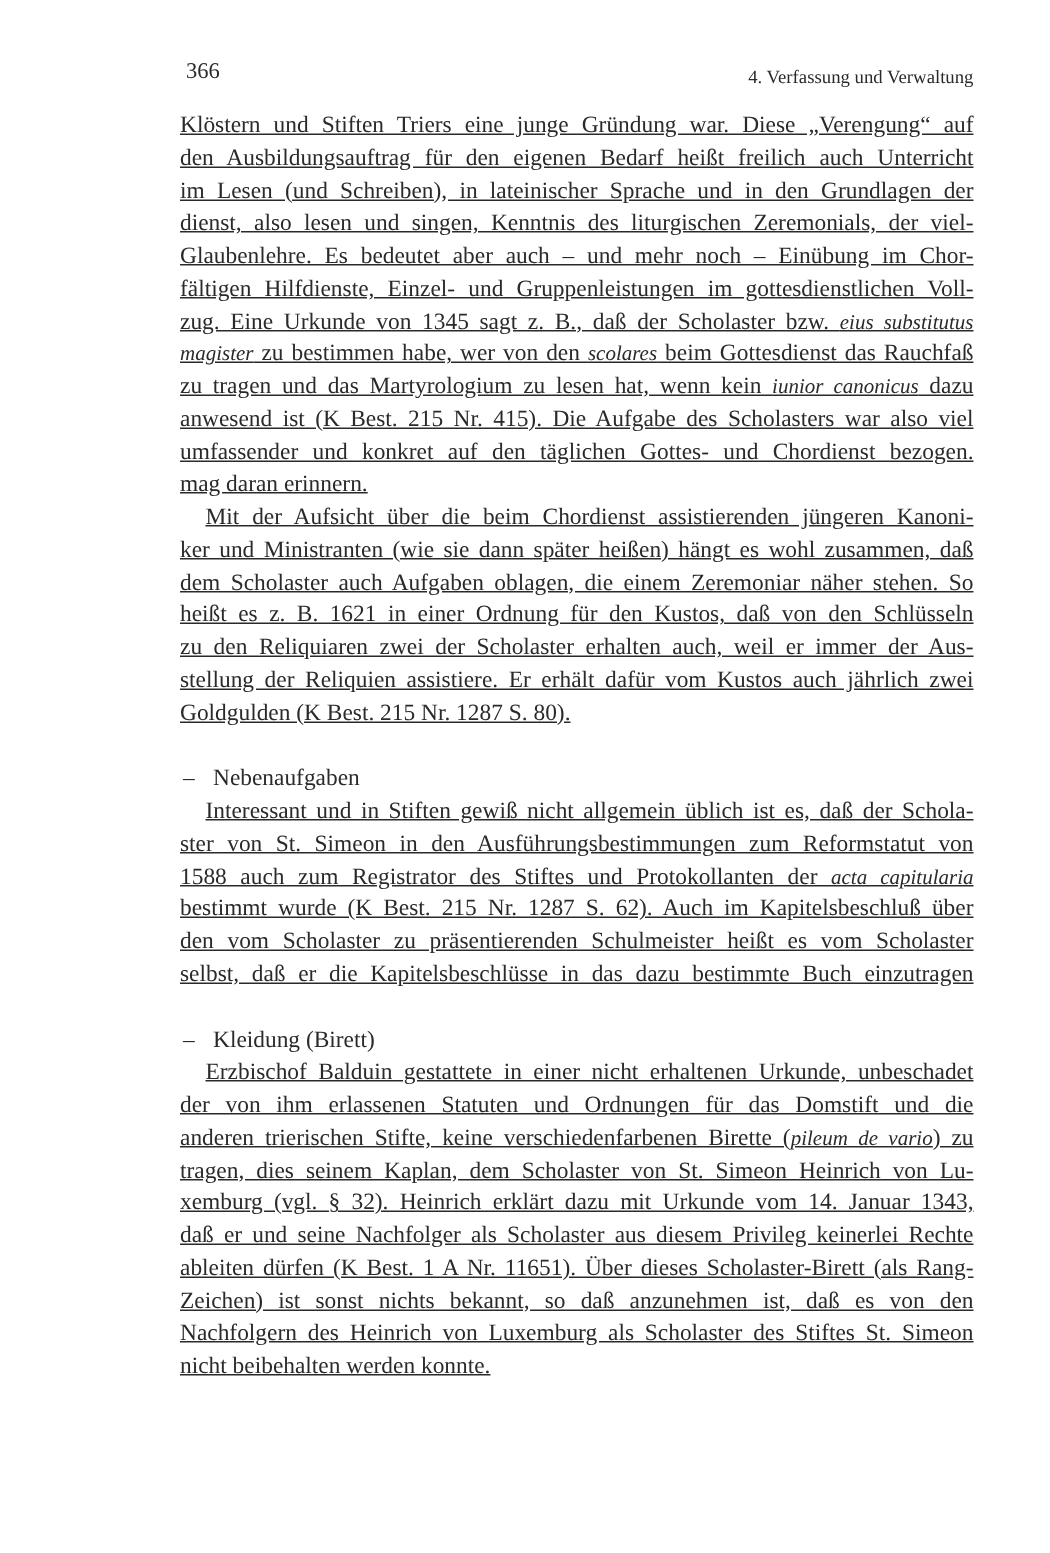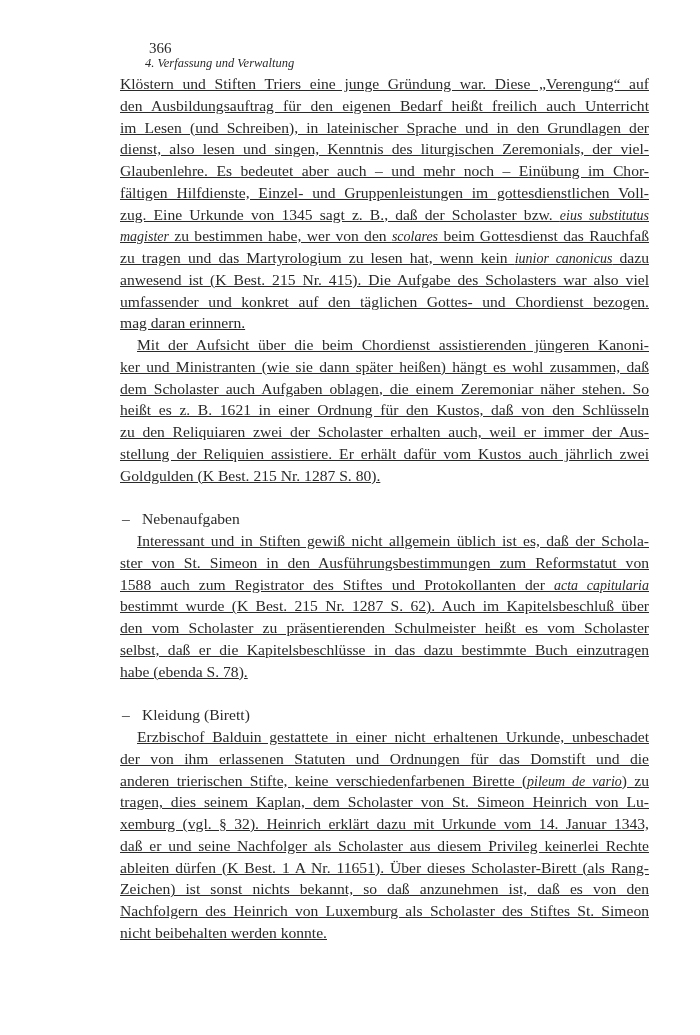--- a/index.html
+++ b/index.html
@@ -1,21 +1,21 @@
 <!DOCTYPE html>
 <html><head>
 <meta charset="utf-8">
 <style>
   html, body { margin: 0; padding: 0; background: #ffffff; }
   body { width: 700px; height: 1035px; position: relative; overflow: hidden;
          font-family: "Liberation Serif", "DejaVu Serif", serif; color: #2a2a2a; }
   .page { position: absolute; left: 120px; top: 40px; width: 529px; }
-  .running-head { position: relative; height: 22px; font-size: 14px; margin-left: 25px; }
+  .running-head { position: relative; height: 22px; font-size: 14px; }
   .page-number { position: absolute; left: 4px; top: 0; font-size: 15px; }
-  .running-title { position: absolute; left: 0; right: 0; text-align: left; top: 16px; font-size: 12.5px; font-style: italic; }
+  .running-title { position: absolute; left: 0; right: 0; text-align: right; top: 4px; font-size: 12.5px; }
   .body { margin-top: 11px; font-size: 15.6px; line-height: 21.75px; }
   .line { display: block; white-space: nowrap; text-align: justify; text-align-last: justify; height: 21.75px; text-decoration: underline; }
   .line.last { text-align-last: left; }
   .line.indent { padding-left: 17px; }
   .gap { height: 22px; }
   .dash-heading { display: block; height: 21.75px; white-space: nowrap; }
   .dash { display: inline-block; width: 20px; padding-left: 2px; }
   i { font-style: italic; font-size: 14px; }
 </style>
 </head>
@@ -57,21 +57,20 @@
       <span class="dash-heading">
         <span class="dash">–</span><span>Nebenaufgaben</span>
       </span>
       <div>
           <span class="line indent"><span>Interessant und in Stiften gewiß nicht allgemein üblich ist es, daß der Schola-</span></span>
           <span class="line"><span>ster von St. Simeon in den Ausführungsbestimmungen zum Reformstatut von</span></span>
           <span class="line"><span>1588 auch zum Registrator des Stiftes und Protokollanten der </span><i>acta capitularia</i></span>
           <span class="line"><span>bestimmt wurde (K Best. 215 Nr. 1287 S. 62). Auch im Kapitelsbeschluß über</span></span>
           <span class="line"><span>den vom Scholaster zu präsentierenden Schulmeister heißt es vom Scholaster</span></span>
           <span class="line"><span>selbst, daß er die Kapitelsbeschlüsse in das dazu bestimmte Buch einzutragen</span></span>
-          <span class="line last"><span>habe (ebenda S. 78).</span></span>
         </div>
     </div>
 
     <div class="gap"></div>
     <div>
       <span class="dash-heading">
         <span class="dash">–</span><span>Kleidung (Birett)</span>
       </span>
       <div>
           <span class="line indent"><span>Erzbischof Balduin gestattete in einer nicht erhaltenen Urkunde, unbeschadet</span></span>

